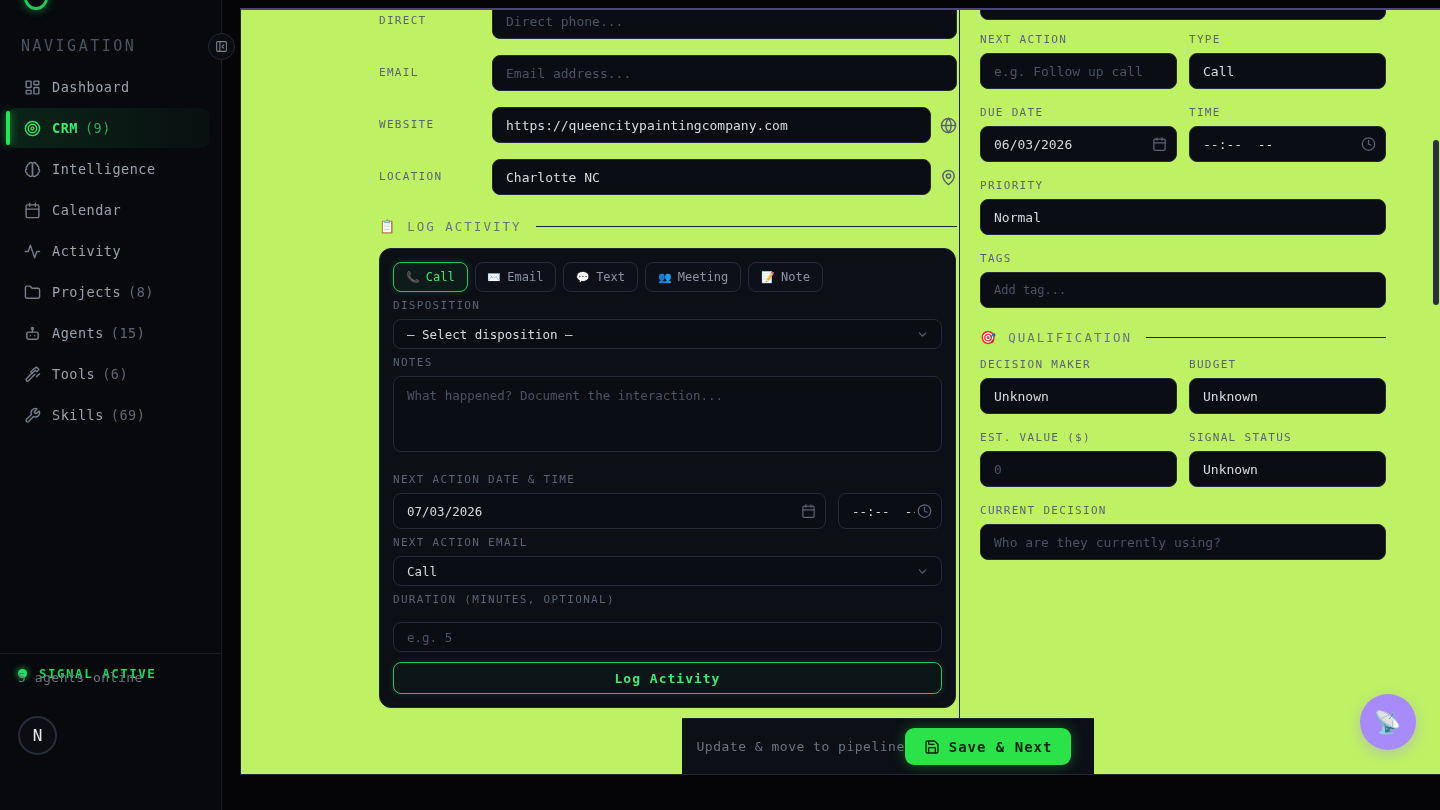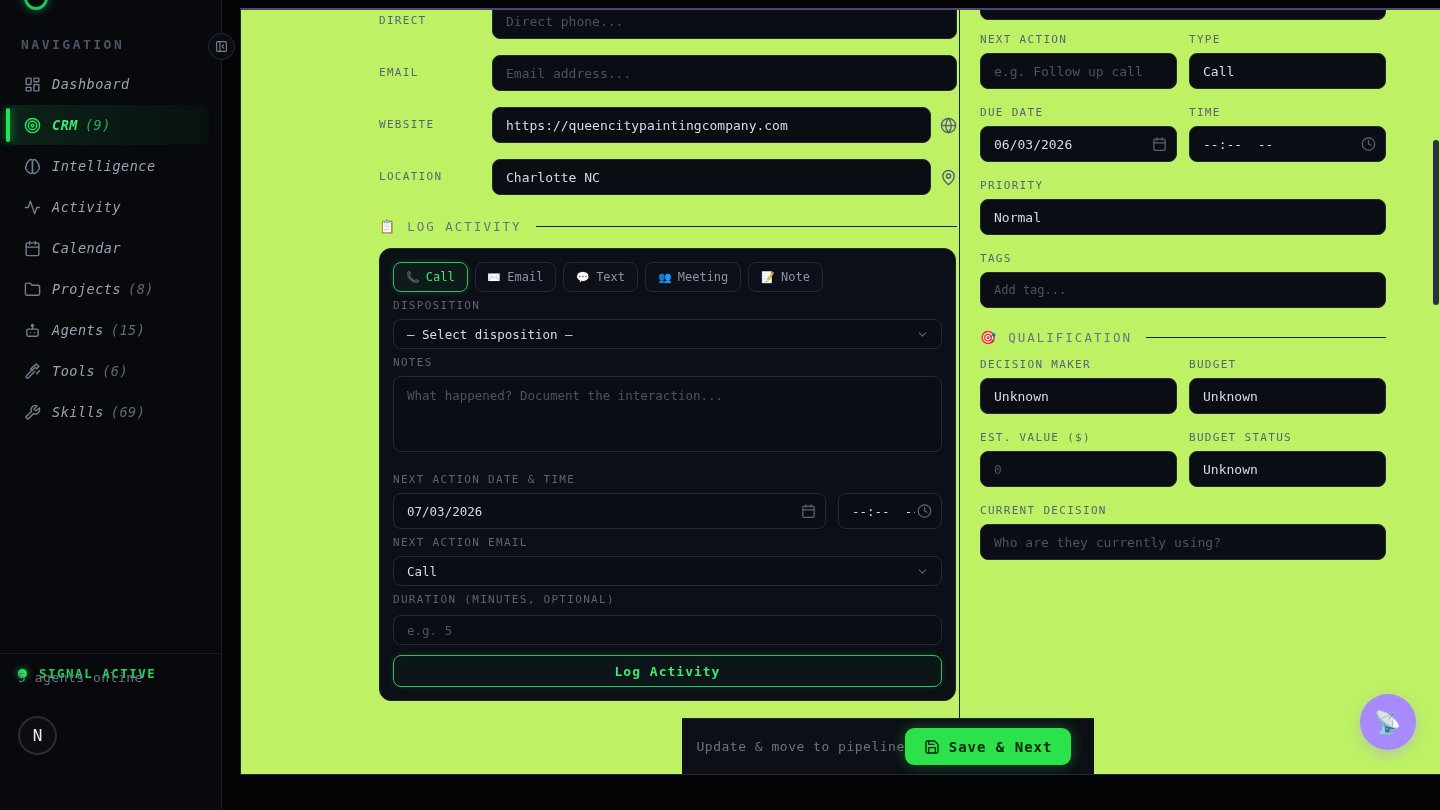--- a/index.html
+++ b/index.html
@@ -4,22 +4,22 @@
 <style>
   * { margin:0; padding:0; box-sizing:border-box; }
   html,body { width:1440px; height:810px; overflow:hidden; background:#000; font-family:"DejaVu Sans Mono", monospace; }
   .stage { position:relative; width:1440px; height:810px; background:#020203; }
 
   
   .sidebar { position:absolute; left:0; top:0; width:222px; height:810px; background:#07090d; border-right:1px solid #171c26; z-index:2; }
   .logo-arc { position:absolute; left:24px; top:-14px; width:24px; height:24px; border-radius:50%; border:3px solid #22c55e; box-shadow:0 0 10px rgba(34,197,94,.6); }
   .collapse-btn { position:absolute; left:208px; top:33px; width:27px; height:27px; border-radius:50%; border:1px solid #232939; background:#0a0c11; color:#79828f; display:flex; align-items:center; justify-content:center; z-index:3; cursor:pointer; }
   .collapse-btn svg { width:13px; height:13px; }
-  .nav-heading { margin:37px 0 12px 21px; font-size:13px; font-weight:bold; letter-spacing:2.5px; color:#4b5462; }
-  .nav-list { list-style:none; padding:0 4px 0 0;font-style:italic; }
+  .nav-heading { margin:37px 0 12px 21px; font-size:15px; font-weight:normal; letter-spacing:2.5px; color:#4b5462; }
+  .nav-list { list-style:none; padding:0 4px 0 0; }
   .nav-item { position:relative; display:flex; align-items:center; height:40px; margin:0 8px 1px 8px; padding-left:16px; border-radius:8px; color:#9aa2b1; font-size:13.5px; letter-spacing:.5px; cursor:pointer; }
   .nav-item .nicon { width:17px; height:17px; margin-right:11px; color:#737d8d; flex:0 0 auto; display:flex; }
   .nav-item .nicon svg { width:17px; height:17px; }
   .nav-item .ncount { color:#5f6877; margin-left:7px; }
   .nav-item.active { background:linear-gradient(90deg, rgba(34,197,94,.14), rgba(34,197,94,.04)); color:#3fe873; font-weight:bold; }
   .nav-item.active .nicon { color:#2fe35f; }
   .nav-item.active .ncount { color:#2fa85b; font-weight:normal; }
   .active-bar { position:absolute; left:-2px; top:3px; bottom:3px; width:4px; border-radius:3px; background:#22e455; box-shadow:0 0 8px rgba(34,229,85,.7); }
   .side-divider { position:absolute; left:0; right:0; top:653px; height:1px; background:#161b24; }
   .signal-row { position:absolute; left:18px; top:666px; display:flex; align-items:center; font-size:12.5px; font-weight:bold; letter-spacing:1.5px; color:#22d35e; }
@@ -134,33 +134,33 @@
             <svg viewBox="0 0 24 24" fill="none" stroke="currentColor" stroke-width="2" stroke-linecap="round" stroke-linejoin="round">
               <path d="M9.5 2A2.5 2.5 0 0 1 12 4.5v15a2.5 2.5 0 0 1-4.96.44 2.5 2.5 0 0 1-2.96-3.08 3 3 0 0 1-.34-5.58 2.5 2.5 0 0 1 1.32-4.24 2.5 2.5 0 0 1 1.98-3A2.5 2.5 0 0 1 9.5 2Z"></path>
               <path d="M14.5 2A2.5 2.5 0 0 0 12 4.5v15a2.5 2.5 0 0 0 4.96.44 2.5 2.5 0 0 0 2.96-3.08 3 3 0 0 0 .34-5.58 2.5 2.5 0 0 0-1.32-4.24 2.5 2.5 0 0 0-1.98-3A2.5 2.5 0 0 0 14.5 2Z"></path>
             </svg>
           </span>
         <span>Intelligence</span>
       </li>
       <li class="nav-item">
         <span class="nicon">
             <svg viewBox="0 0 24 24" fill="none" stroke="currentColor" stroke-width="2" stroke-linecap="round" stroke-linejoin="round">
-              <polyline points="22 12 18 12 15 21 9 3 6 12 2 12"></polyline>
-            </svg>
-          </span>
-        <span>Activity</span>
-      </li>
-      <li class="nav-item">
-        <span class="nicon">
-            <svg viewBox="0 0 24 24" fill="none" stroke="currentColor" stroke-width="2" stroke-linecap="round" stroke-linejoin="round">
               <rect x="3" y="4" width="18" height="18" rx="2"></rect>
               <path d="M16 2v4M8 2v4M3 10h18"></path>
             </svg>
           </span>
         <span>Calendar</span>
+      </li>
+      <li class="nav-item">
+        <span class="nicon">
+            <svg viewBox="0 0 24 24" fill="none" stroke="currentColor" stroke-width="2" stroke-linecap="round" stroke-linejoin="round">
+              <polyline points="22 12 18 12 15 21 9 3 6 12 2 12"></polyline>
+            </svg>
+          </span>
+        <span>Activity</span>
       </li>
       <li class="nav-item">
         <span class="nicon">
             <svg viewBox="0 0 24 24" fill="none" stroke="currentColor" stroke-width="2" stroke-linecap="round" stroke-linejoin="round">
               <path d="M20 20a2 2 0 0 0 2-2V8a2 2 0 0 0-2-2h-7.9a2 2 0 0 1-1.69-.9L9.6 3.9A2 2 0 0 0 7.93 3H4a2 2 0 0 0-2 2v13a2 2 0 0 0 2 2Z"></path>
             </svg>
           </span>
         <span>Projects</span>
         <span class="ncount">(8)</span>
       </li>
@@ -307,21 +307,21 @@
 
           <div class="flabel">NEXT ACTION EMAIL</div>
           <div class="ibox selectbox sel30 mt7">
             <span>Call</span>
             <svg class="chev" viewBox="0 0 24 24" fill="none" stroke="currentColor" stroke-width="2" stroke-linecap="round" stroke-linejoin="round">
                 <polyline points="6 9 12 15 18 9"></polyline>
               </svg>
           </div>
 
           <div class="flabel">DURATION (MINUTES, OPTIONAL)</div>
-          <input class="ibox sel30 mt7" style="height: 30px; margin-top: 9px; font-size: 12.5px;" type="text" placeholder="e.g. 5">
+          <input class="ibox sel30 mt7" style="height: 30px; margin-top: 16px; font-size: 12.5px;" type="text" placeholder="e.g. 5">
 
           <button class="log-btn">Log Activity</button>
         </div>
       </div>
 
       <div class="col-right">
         <div class="cut-input"></div>
 
         <div class="grid2">
           <div class="fcol">
@@ -393,21 +393,21 @@
                 <div class="ibox selectbox">
                   <span>Unknown</span>
                 </div>
               </div>
           </div>
           <div class="fcol">
             <div class="flabel mt18">EST. VALUE ($)</div>
             <div class="fwrap"><input class="ibox" type="text" placeholder="0" style=""></div>
           </div>
           <div class="fcol">
-            <div class="flabel mt18">BUDGET STATUS</div>
+            <div class="flabel mt18">SIGNAL STATUS</div>
             <div class="fwrap">
                 <div class="ibox selectbox">
                   <span>Unknown</span>
                 </div>
               </div>
           </div>
         </div>
 
         <div class="fcol full">
           <div class="flabel mt18">CURRENT DECISION</div>

